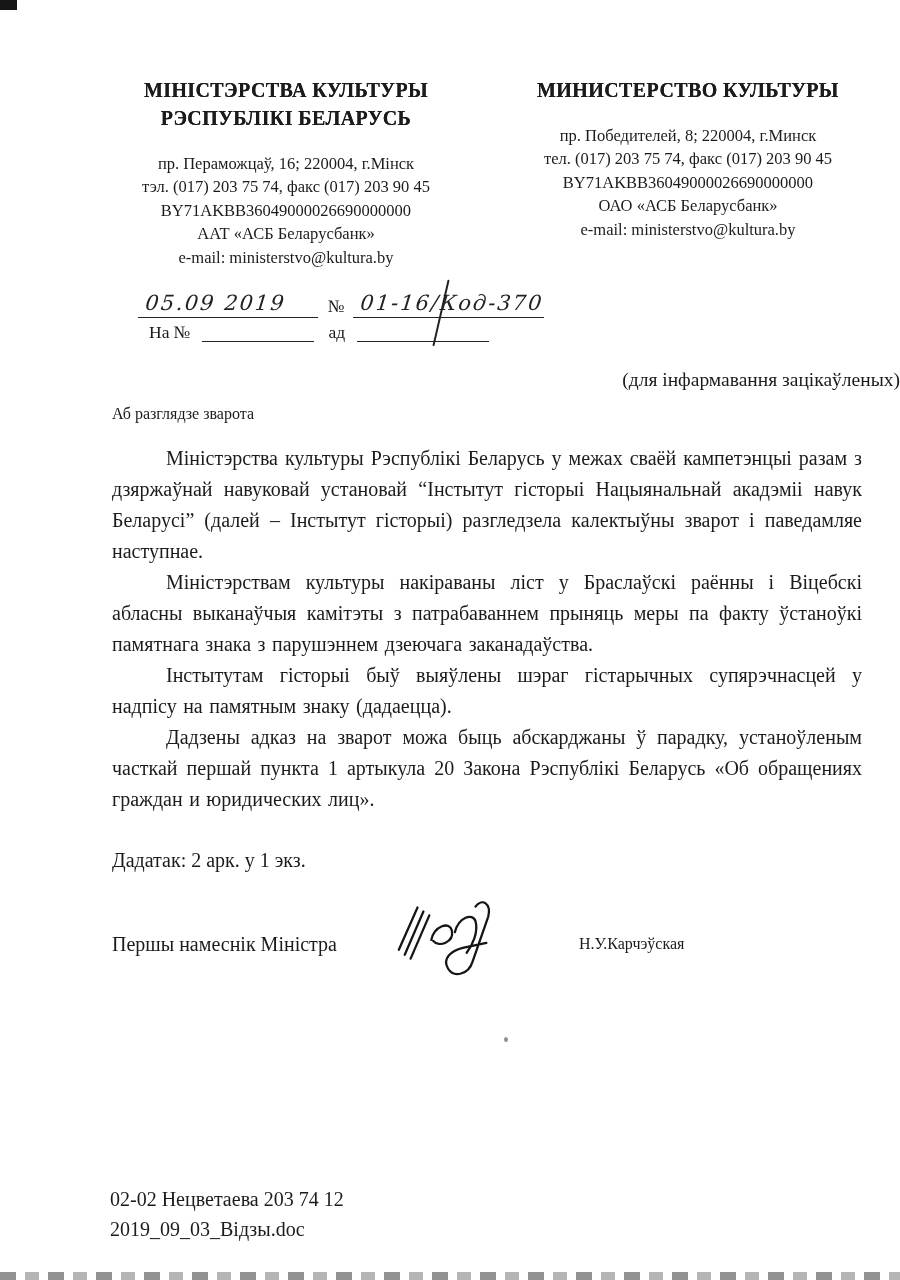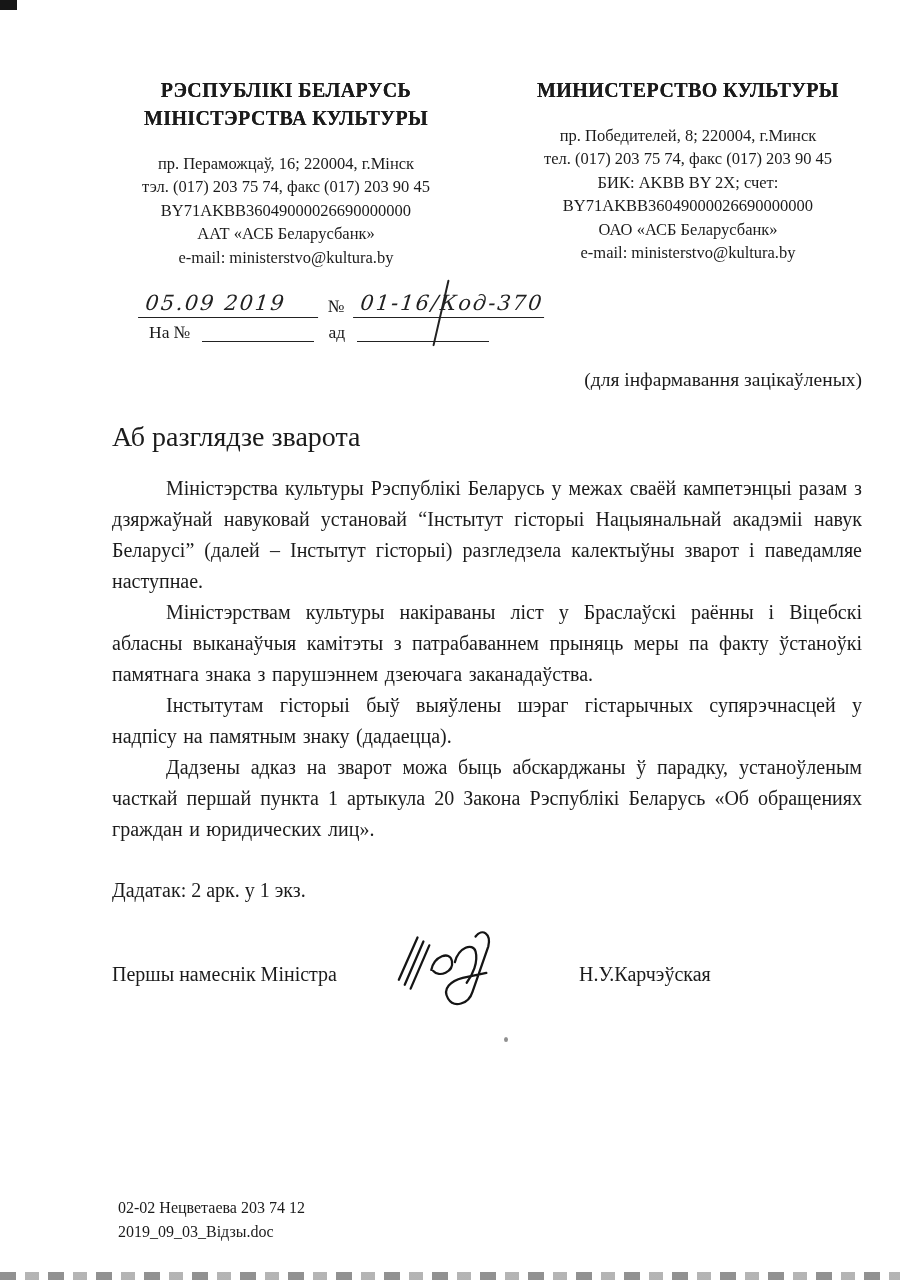--- a/index.html
+++ b/index.html
@@ -49,73 +49,72 @@
   .blank { display:inline-block; border-bottom:1.6px solid #222; height:18px; }
   .blank-1 { width:112px; margin:0 14px 0 12px; }
   .blank-2 { width:132px; margin-left:12px; }
   .hw-slash {
     position:absolute; left:302px; top:-12px;
     width:2.4px; height:68px; background:#222;
     transform:rotate(13deg); border-radius:2px;
   }
 
   
-  .note-line { margin-top:26px; padding-right:38px; text-align:right; font-size:19.5px; }
-  .subject   { margin:30px 38px 0 112px; font-size:28px; }
+  .note-line { margin-top:26px; text-align:right; font-size:19.5px; }
+  .subject   { margin:14px 38px 0 112px; font-size:16px; }
 
   
   .body-text { margin:20px 38px 0 112px; font-size:20px; line-height:1.55; text-align:justify; }
   .body-text p { margin:0; text-indent:54px; word-spacing:1.5px; }
 
   .attachment { margin:34px 38px 0 112px; font-size:20px; }
 
   
   .sig-row { margin:26px 38px 0 112px; display:flex; align-items:center; }
   .sig-title { font-size:20px; white-space:nowrap;text-align:right; }
   .sig-scribble { margin:-8px 0 0 52px; flex:0 0 auto; }
-  .sig-name { font-size:20px; margin-left:72px; white-space:nowrap; }
+  .sig-name { font-size:16px; margin-left:72px; white-space:nowrap; }
 
   
-  .doc-footer { position:absolute; left:118px; bottom:36px; font-size:16px; line-height:1.5; }
+  .doc-footer { position:absolute; left:110px; bottom:36px; font-size:20px; line-height:1.5; }
 
   
   .artifact-corner { position:absolute; top:0; left:0; width:17px; height:10px; background:#161616; }
   .artifact-bottom {
     position:absolute; left:0; right:0; bottom:0; height:8px;
     background:repeating-linear-gradient(90deg,
       rgba(55,55,55,0.55) 0 16px, rgba(255,255,255,0) 16px 25px,
       rgba(90,90,90,0.45) 25px 39px, rgba(255,255,255,0) 39px 48px);
     filter:blur(0.5px);
   }
   .artifact-speck { position:absolute; left:504px; top:1037px; width:4px; height:5px; background:#8f8f8f; border-radius:50%; }
 </style>
 </head>
 <body>
 
 <div class="page">
 
   <div class="letterhead">
     <div class="lh-col">
       <div class="lh-title">
+        <div>МІНІСТЭРСТВА КУЛЬТУРЫ</div>
         <div>РЭСПУБЛІКІ БЕЛАРУСЬ</div>
-        <div>МІНІСТЭРСТВА КУЛЬТУРЫ</div>
       </div>
       <div class="lh-line">пр. Пераможцаў, 16; 220004, г.Мінск</div>
       <div class="lh-line">тэл. (017) 203 75 74, факс (017) 203 90 45</div>
       <div class="lh-line">BY71AKBB36049000026690000000</div>
       <div class="lh-line">ААТ «АСБ Беларусбанк»</div>
       <div class="lh-line">e-mail: ministerstvo@kultura.by</div>
     </div>
     <div class="lh-col">
       <div class="lh-title">
         <div>МИНИСТЕРСТВО КУЛЬТУРЫ</div>
       </div>
       <div class="lh-line">пр. Победителей, 8; 220004, г.Минск</div>
       <div class="lh-line">тел. (017) 203 75 74, факс (017) 203 90 45</div>
-      <div class="lh-line">БИК: AKBB BY 2X; счет:</div>
       <div class="lh-line">BY71AKBB36049000026690000000</div>
       <div class="lh-line">ОАО «АСБ Беларусбанк»</div>
       <div class="lh-line">e-mail: ministerstvo@kultura.by</div>
     </div>
   </div>
 
   <div class="ref-block">
     <div class="ref-row1">
       <span class="hand hw-date">05.09 2019</span>
       <span class="ref-num-label">№</span>

